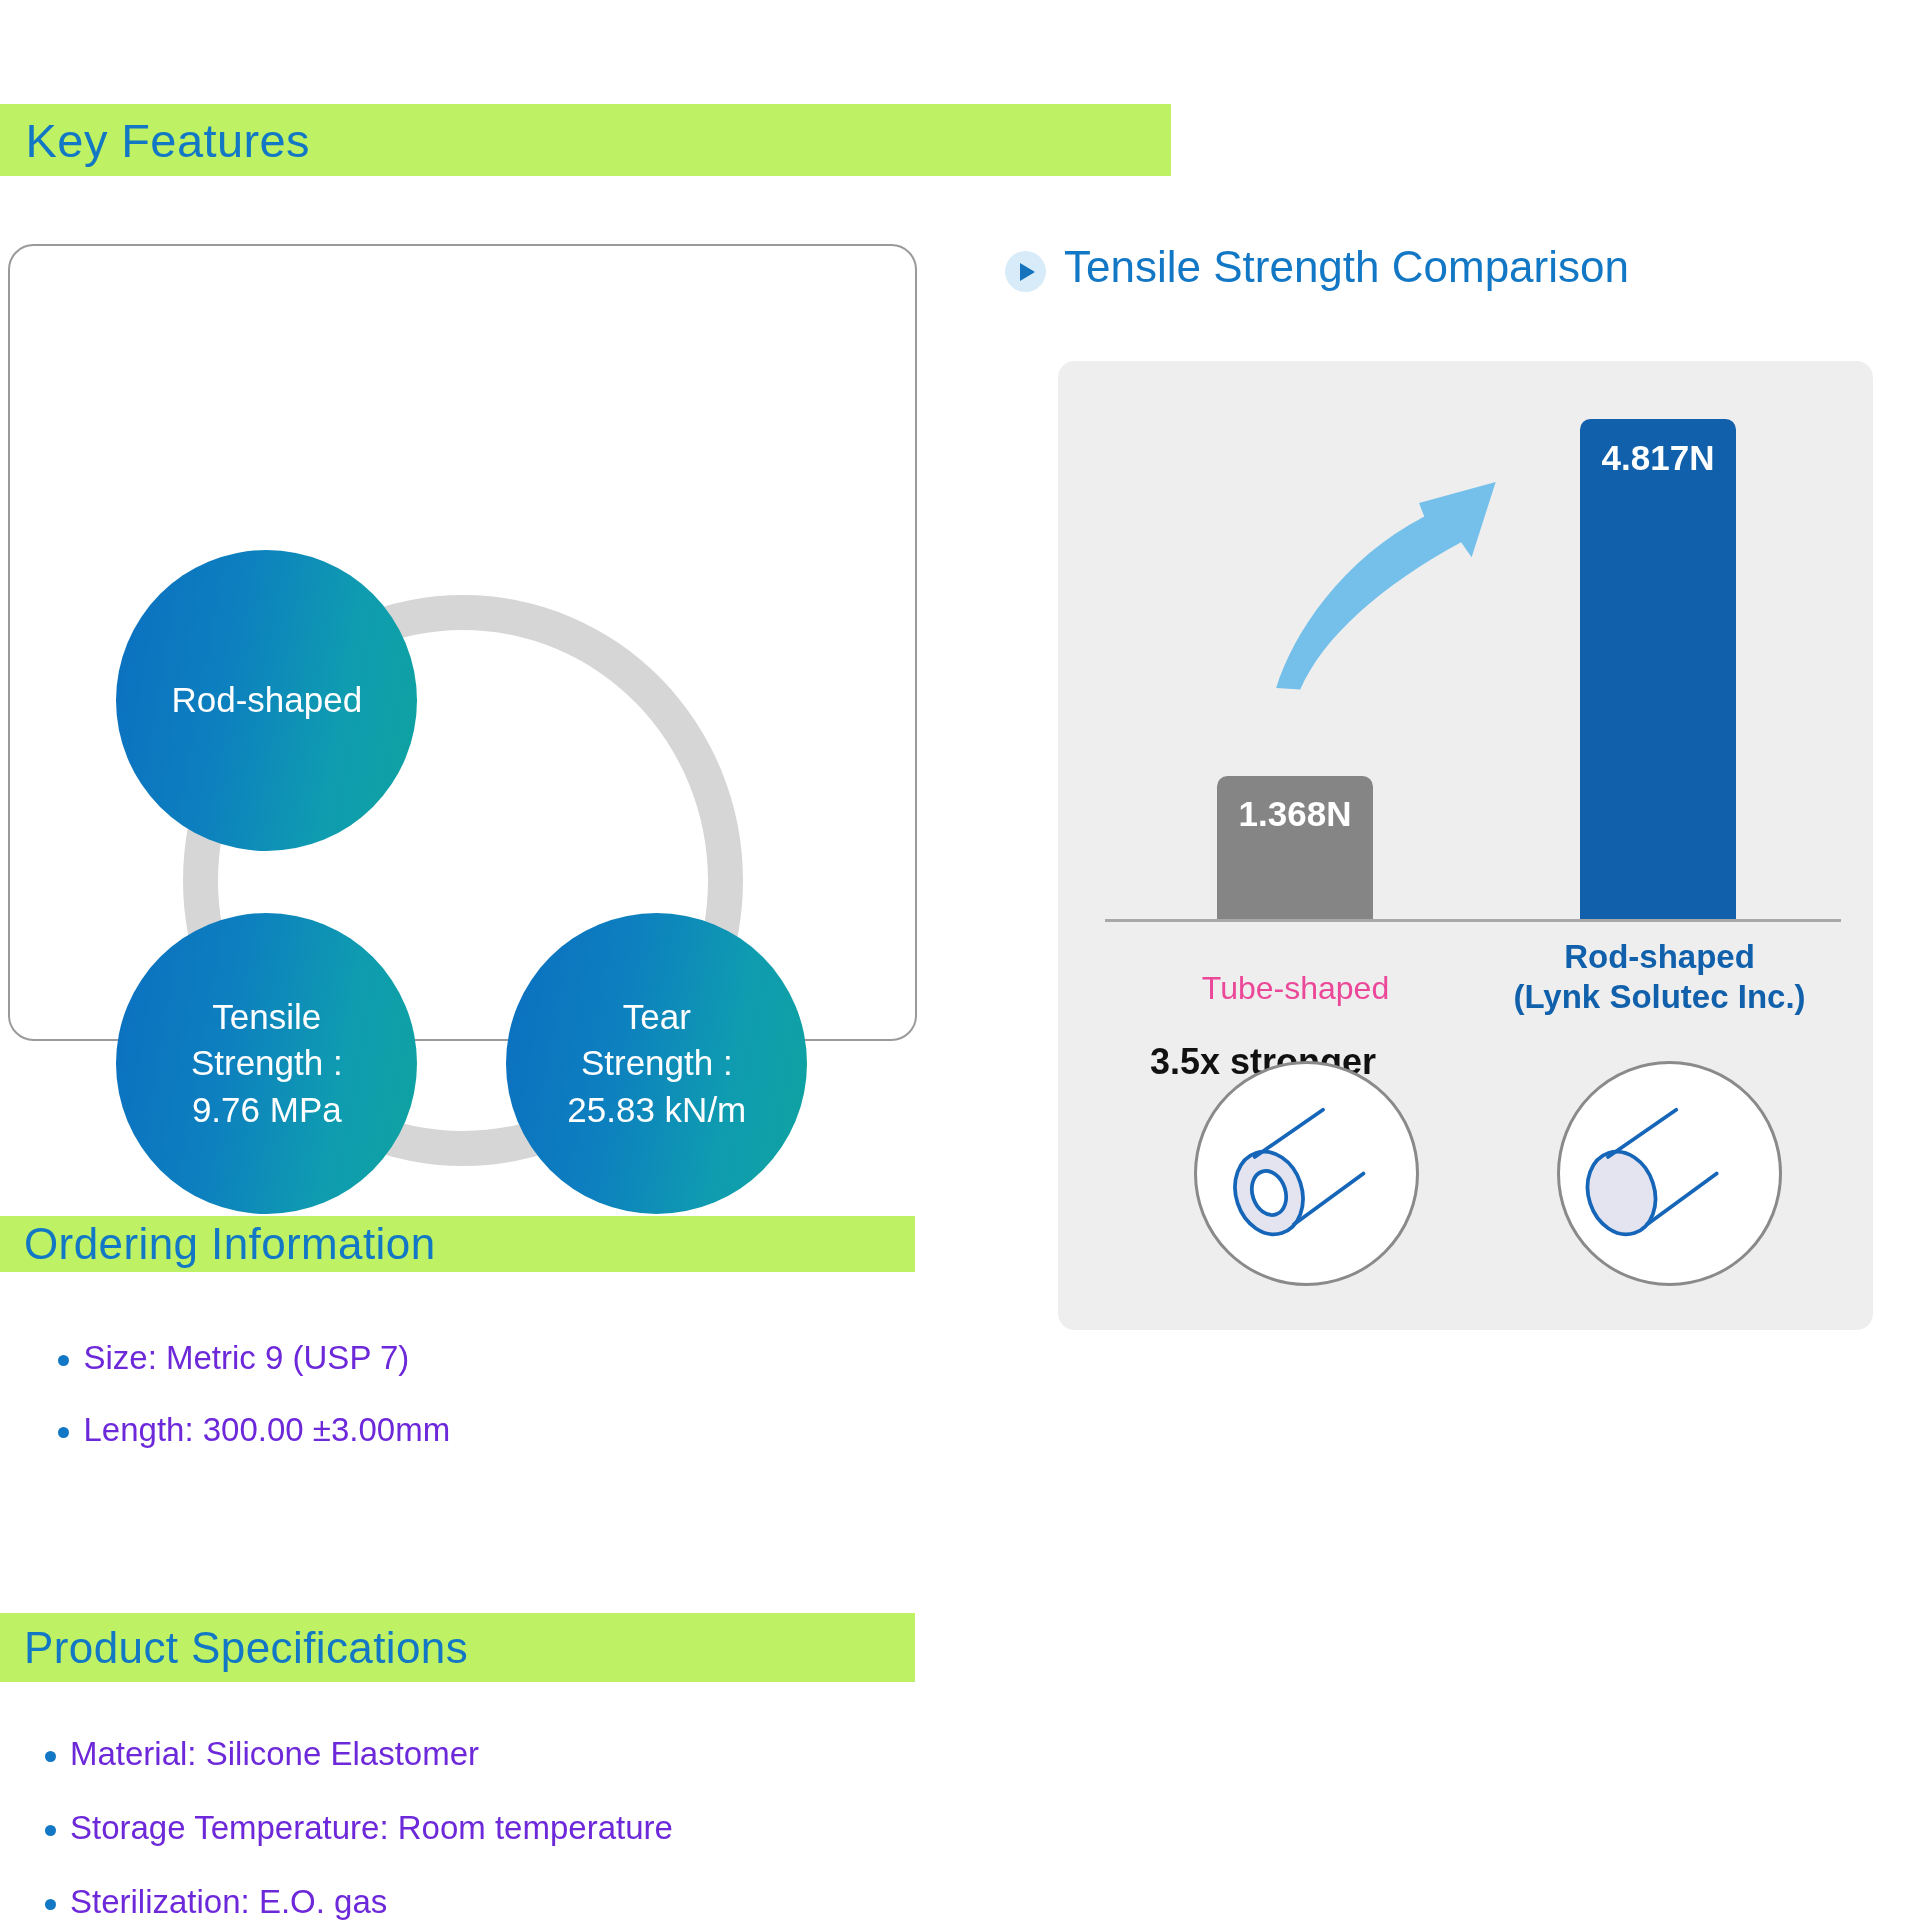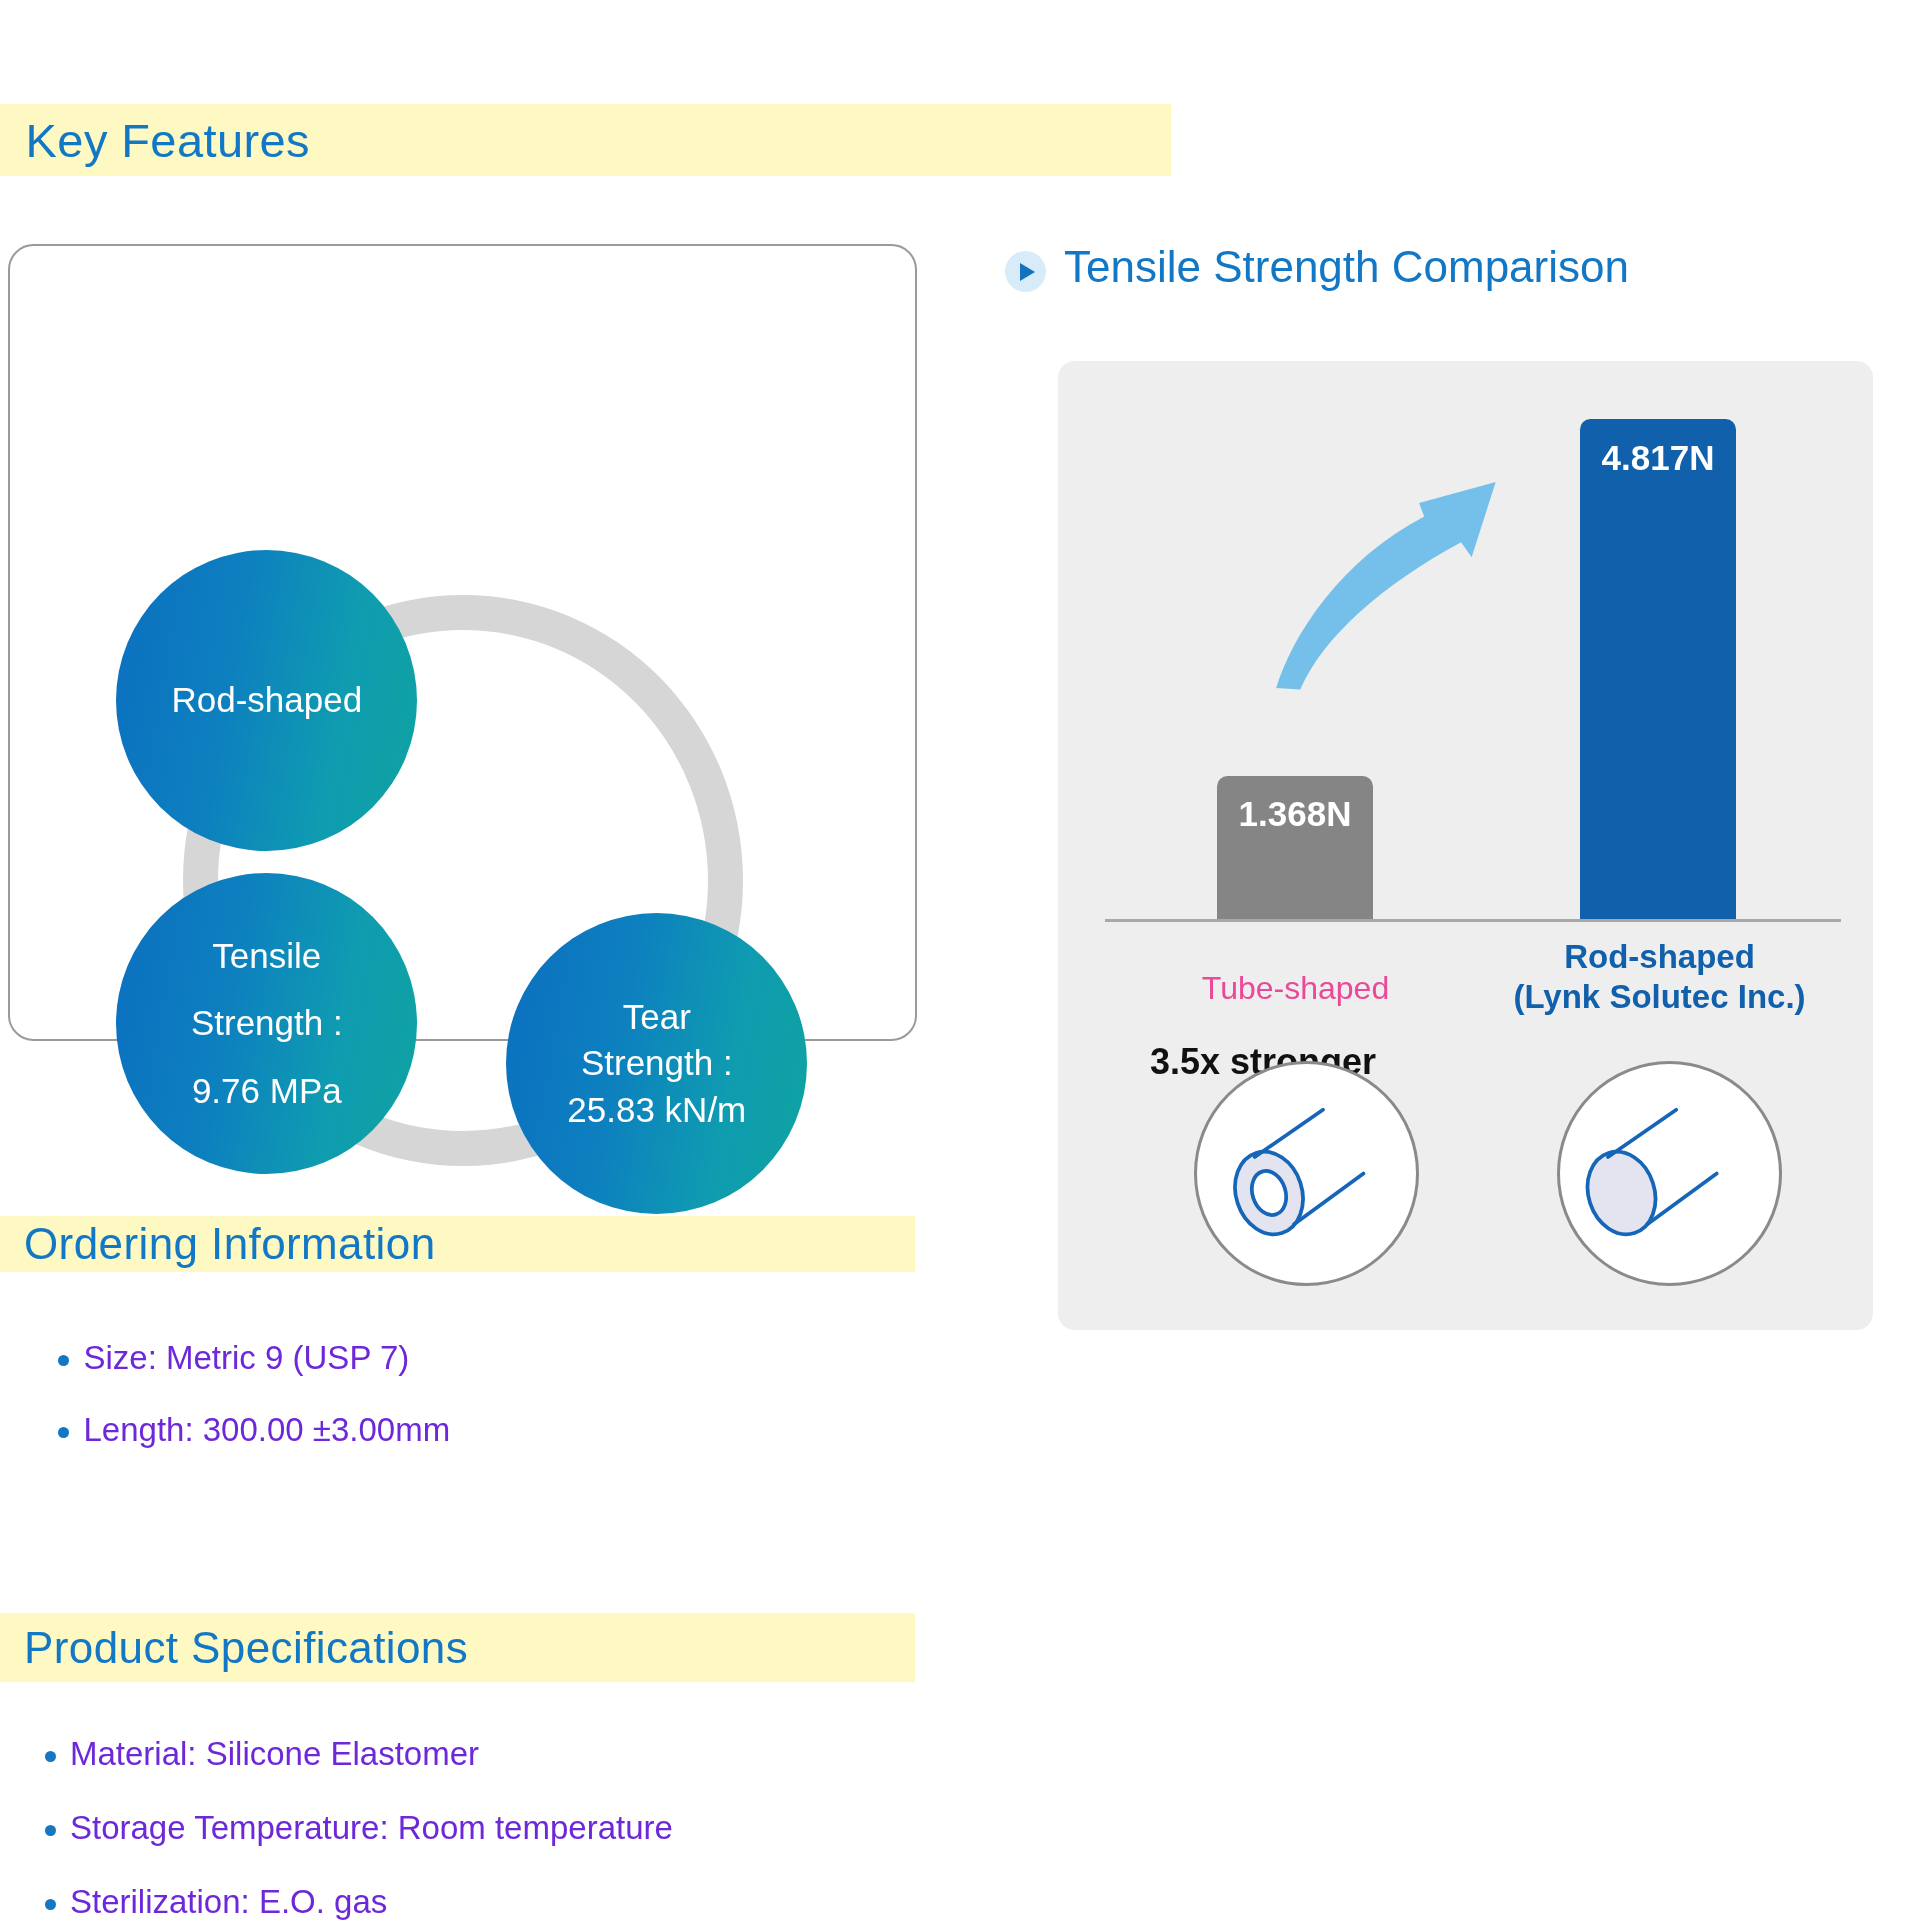--- a/index.html
+++ b/index.html
@@ -1,38 +1,38 @@
 <!DOCTYPE html>
 <html style="font-size:12px"><head>
 <meta charset="utf-8">
 <style>
   html,body{margin:0;padding:0;background:#ffffff;}
   body{width:1911px;height:1924px;position:relative;font-family:"Liberation Sans",sans-serif;overflow:hidden;}
 
   
-  .band{position:absolute;background:#fef9c3;display:flex;align-items:center;}
+  .band{position:absolute;background:#bef264;display:flex;align-items:center;}
   .band-title{color:#1277c4;font-weight:400;letter-spacing:0.4px;}
 
   
   #band-key{left:0;top:104px;width:1171px;height:72px;}
   #band-key .band-title{font-size:47px;padding-left:25.6px;}
 
   #features-card{position:absolute;left:8.3px;top:244px;width:909px;height:797px;
       border:2.3px solid #9a9a9a;border-radius:25.6px;background:#fff;box-sizing:border-box;}
 
   .ring{position:absolute;left:173px;top:349px;width:560px;height:571px;
       border-radius:50%;border:35px solid #d6d6d6;box-sizing:border-box;}
 
   .fcircle{position:absolute;border-radius:50%;display:flex;flex-direction:column;
       align-items:center;justify-content:center;color:#ffffff;text-align:center;
       font-size:35px;line-height:1.32;font-weight:300;
       background:linear-gradient(100deg,#0b6fc0 0%,#0d80bf 38%,#0f9cb0 72%,#0ea39f 100%);}
   #c-rod   {left:106px; top:304px; width:301px;height:301px;}
   #c-days  {left:496px; top:304px; width:301px;height:301px;}
-  #c-tens  {left:106px; top:627px; width:301px;height:301px;gap:21px;}
+  #c-tens  {left:106px; top:667px; width:301px;height:301px;}
   #c-tear  {left:496px; top:667px; width:301px;height:301px;}
 
   #band-order{left:0;top:1216px;width:915px;height:56px;}
   #band-order .band-title{font-size:44px;padding-left:24px;}
 
   #band-spec{left:0;top:1613px;width:915px;height:69px;}
   #band-spec .band-title{font-size:44px;padding-left:24px;}
 
   .bullets{position:absolute;color:#6d28d9;font-weight:300;}
   .bullets li{list-style:none;font-size:33px;line-height:1.0;margin:0;padding:0 0 0 27px;position:relative;}

